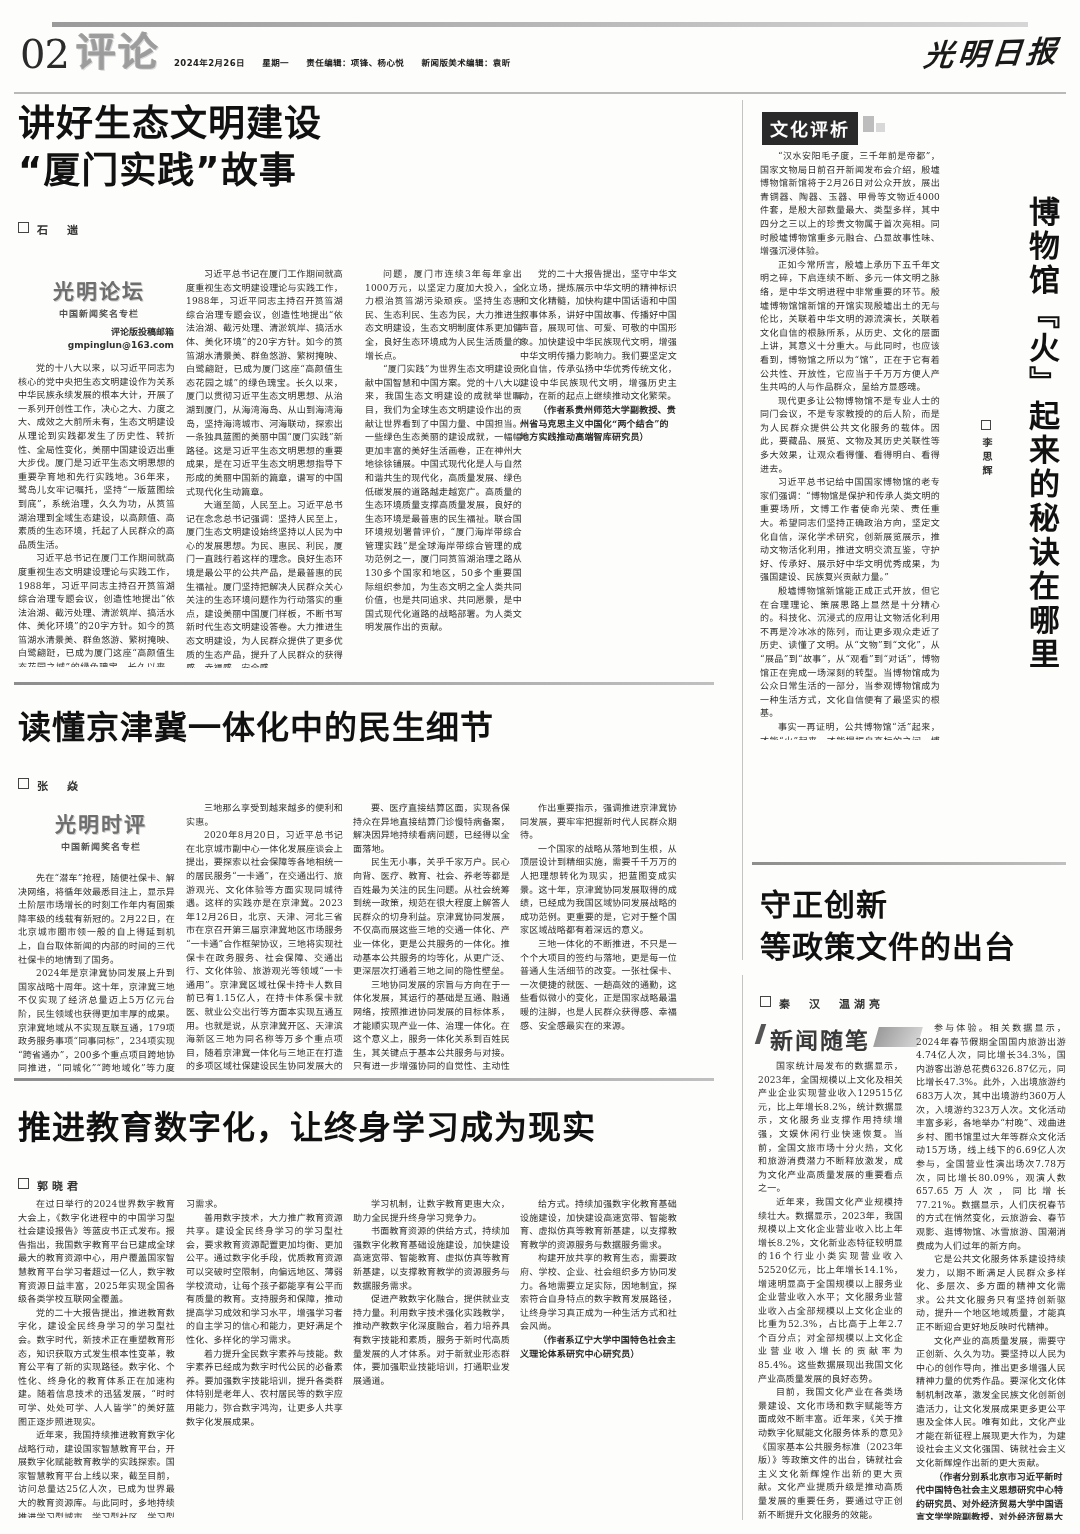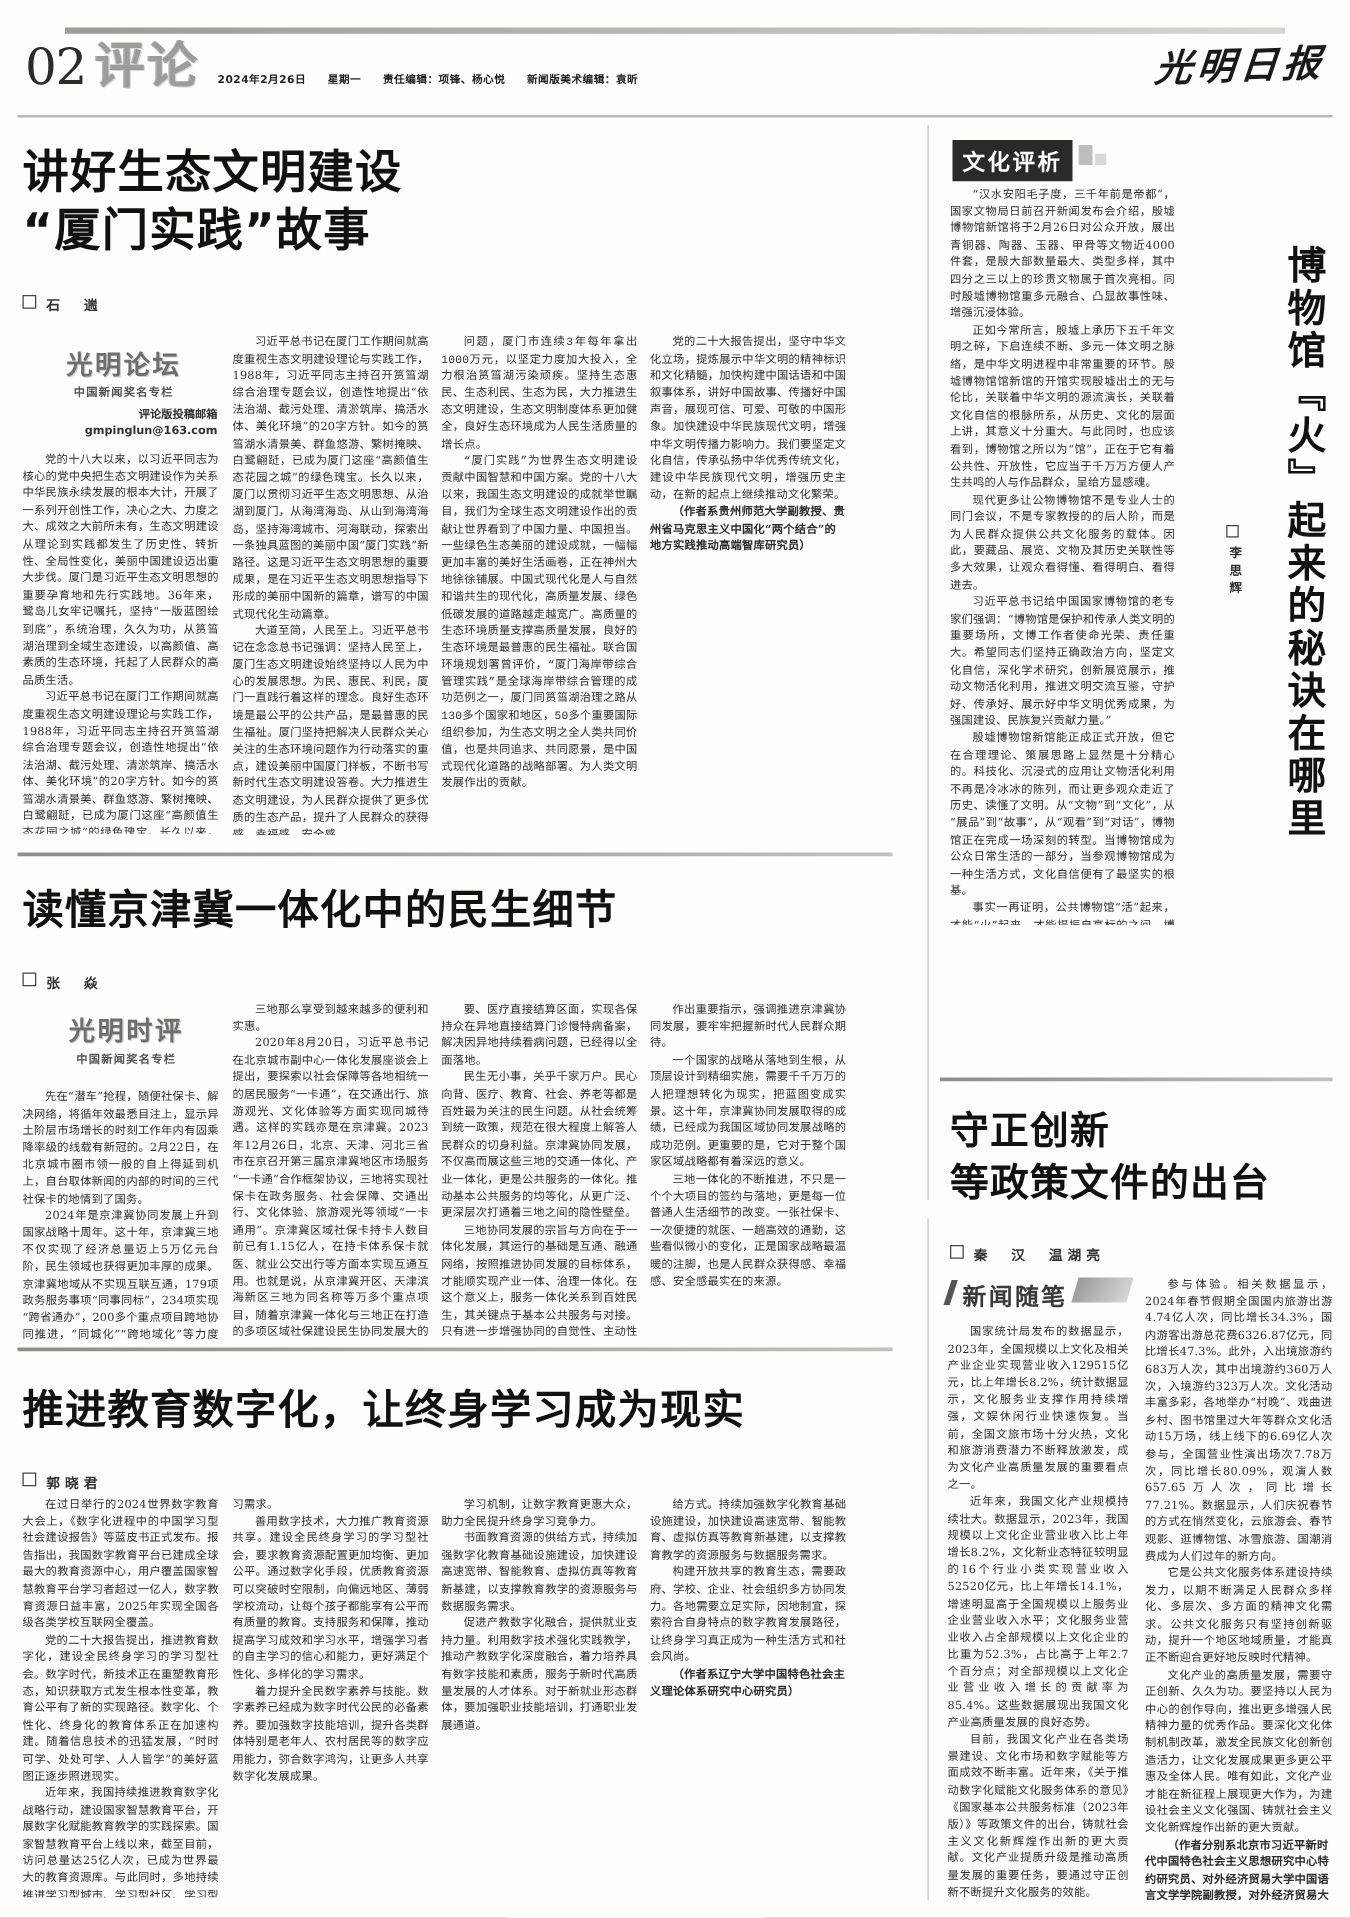--- a/index.html
+++ b/index.html
@@ -112,21 +112,21 @@
     font-family:"DejaVu Sans","Liberation Sans",sans-serif;
     font-weight:700;font-size:18px;letter-spacing:2px;
     padding:3px 8px 4px 8px;
   }
   .tag-blocks{display:inline-block;margin-left:5px;vertical-align:4px;}
   .tag-blocks i{display:inline-block;background:#bdbdbd;margin-right:2px;}
 
   .tag-slanted{
     display:inline-block;
     font-family:"DejaVu Sans","Liberation Sans",sans-serif;
-    font-weight:700;font-size:19px;letter-spacing:2px;color:#3a3a3a;
+    font-weight:700;font-size:23px;letter-spacing:2px;color:#3a3a3a;
     padding-left:12px;position:relative;
   }
   .tag-slanted::before{
     content:"";position:absolute;left:0;top:2px;width:5px;height:20px;
     background:#555;transform:skewX(-18deg);
   }
   .tag-flag{
     display:inline-block;width:44px;height:20px;margin-left:6px;
     background:linear-gradient(105deg,#9a9a9a,#d7d7d7);
     transform:skewX(-16deg);vertical-align:2px;
@@ -180,21 +180,21 @@
       <span>责任编辑：项锋、杨心悦</span>
       <span>新闻版美术编辑：袁昕</span>
     </div>
     <div class="paper-logo">光明日报</div>
   </div>
   <div class="masthead-rule" style="top:92px;"></div>
 
   <div class="vrule" style="left:742px;top:100px;height:860px;"></div>
   <div class="vrule" style="left:742px;top:975px;height:545px;"></div>
 
-  <div style="position:absolute;left:18px;top:114px;width:430px;">
+  <div style="position:absolute;left:18px;top:100px;width:430px;">
     <div class="hl hl-xl">讲好生态文明建设</div>
     <div class="hl hl-xl">“厦门实践”故事</div>
     <div class="byline">
       <span class="box"></span><span>石　遄</span>
     </div>
   </div>
 
   <div style="position:absolute;left:24px;top:272px;width:150px;text-align:center;">
     <div class="logo-box">
       <div class="logo-arc"></div>
@@ -210,21 +210,21 @@
   <div class="col" style="left:18px;top:362px;width:157px;height:305px;">
     <p>党的十八大以来，以习近平同志为核心的党中央把生态文明建设作为关系中华民族永续发展的根本大计，开展了一系列开创性工作，决心之大、力度之大、成效之大前所未有，生态文明建设从理论到实践都发生了历史性、转折性、全局性变化，美丽中国建设迈出重大步伐。厦门是习近平生态文明思想的重要孕育地和先行实践地。36年来，鹭岛儿女牢记嘱托，坚持“一版蓝图绘到底”，系统治理，久久为功，从筼筜湖治理到全域生态建设，以高颜值、高素质的生态环境，托起了人民群众的高品质生活。</p>
     <p>习近平总书记在厦门工作期间就高度重视生态文明建设理论与实践工作，1988年，习近平同志主持召开筼筜湖综合治理专题会议，创造性地提出“依法治湖、截污处理、清淤筑岸、搞活水体、美化环境”的20字方针。如今的筼筜湖水清景美、群鱼悠游、繁树掩映、白鹭翩跹，已成为厦门这座“高颜值生态花园之城”的绿色瑰宝。长久以来，厦门以贯彻习近平生态文明思想、从治湖到厦门，从海湾海岛、从山到海湾海岛，坚持海湾城市、河海联动，探索出一条独具蓝图的美丽中国“厦门实践”新路径。这是习近平生态文明思想的重要成果，是在习近平生态文明思想指导下形成的美丽中国新的篇章，谱写的中国式现代化生动篇章。</p>
 
   </div>
   <div class="col" style="left:186px;top:268px;width:157px;height:400px;">
     <p>习近平总书记在厦门工作期间就高度重视生态文明建设理论与实践工作，1988年，习近平同志主持召开筼筜湖综合治理专题会议，创造性地提出“依法治湖、截污处理、清淤筑岸、搞活水体、美化环境”的20字方针。如今的筼筜湖水清景美、群鱼悠游、繁树掩映、白鹭翩跹，已成为厦门这座“高颜值生态花园之城”的绿色瑰宝。长久以来，厦门以贯彻习近平生态文明思想、从治湖到厦门，从海湾海岛、从山到海湾海岛，坚持海湾城市、河海联动，探索出一条独具蓝图的美丽中国“厦门实践”新路径。这是习近平生态文明思想的重要成果，是在习近平生态文明思想指导下形成的美丽中国新的篇章，谱写的中国式现代化生动篇章。</p>
     <p>大道至简，人民至上。习近平总书记在念念总书记强调：坚持人民至上，厦门生态文明建设始终坚持以人民为中心的发展思想。为民、惠民、利民，厦门一直践行着这样的理念。良好生态环境是最公平的公共产品，是最普惠的民生福祉。厦门坚持把解决人民群众关心关注的生态环境问题作为行动落实的重点，建设美丽中国厦门样板，不断书写新时代生态文明建设答卷。大力推进生态文明建设，为人民群众提供了更多优质的生态产品，提升了人民群众的获得感、幸福感、安全感。</p>
 
   </div>
-  <div class="col" style="left:353px;top:268px;width:157px;height:400px;font-family:Liberation Mono, monospace;">
+  <div class="col" style="left:365px;top:268px;width:157px;height:400px;">
     <p>问题，厦门市连续3年每年拿出1000万元，以坚定力度加大投入，全力根治筼筜湖污染顽疾。坚持生态惠民、生态利民、生态为民，大力推进生态文明建设，生态文明制度体系更加健全，良好生态环境成为人民生活质量的增长点。</p>
     <p>“厦门实践”为世界生态文明建设贡献中国智慧和中国方案。党的十八大以来，我国生态文明建设的成就举世瞩目，我们为全球生态文明建设作出的贡献让世界看到了中国力量、中国担当。一些绿色生态美丽的建设成就，一幅幅更加丰富的美好生活画卷，正在神州大地徐徐铺展。中国式现代化是人与自然和谐共生的现代化，高质量发展、绿色低碳发展的道路越走越宽广。高质量的生态环境质量支撑高质量发展，良好的生态环境是最普惠的民生福祉。联合国环境规划署曾评价，“厦门海岸带综合管理实践”是全球海岸带综合管理的成功范例之一，厦门同筼筜湖治理之路从130多个国家和地区，50多个重要国际组织参加，为生态文明之全人类共同价值，也是共同追求、共同愿景，是中国式现代化道路的战略部署。为人类文明发展作出的贡献。</p>
   </div>
   <div class="col" style="left:520px;top:268px;width:157px;height:400px;">
     <p>党的二十大报告提出，坚守中华文化立场，提炼展示中华文明的精神标识和文化精髓，加快构建中国话语和中国叙事体系，讲好中国故事、传播好中国声音，展现可信、可爱、可敬的中国形象。加快建设中华民族现代文明，增强中华文明传播力影响力。我们要坚定文化自信，传承弘扬中华优秀传统文化，建设中华民族现代文明，增强历史主动，在新的起点上继续推动文化繁荣。</p>
     <p class="attrib">（作者系贵州师范大学副教授、贵州省马克思主义中国化“两个结合”的地方实践推动高端智库研究员）</p>
   </div>
 
   <div class="hrule thick" style="left:14px;top:682px;width:700px;"></div>
 

